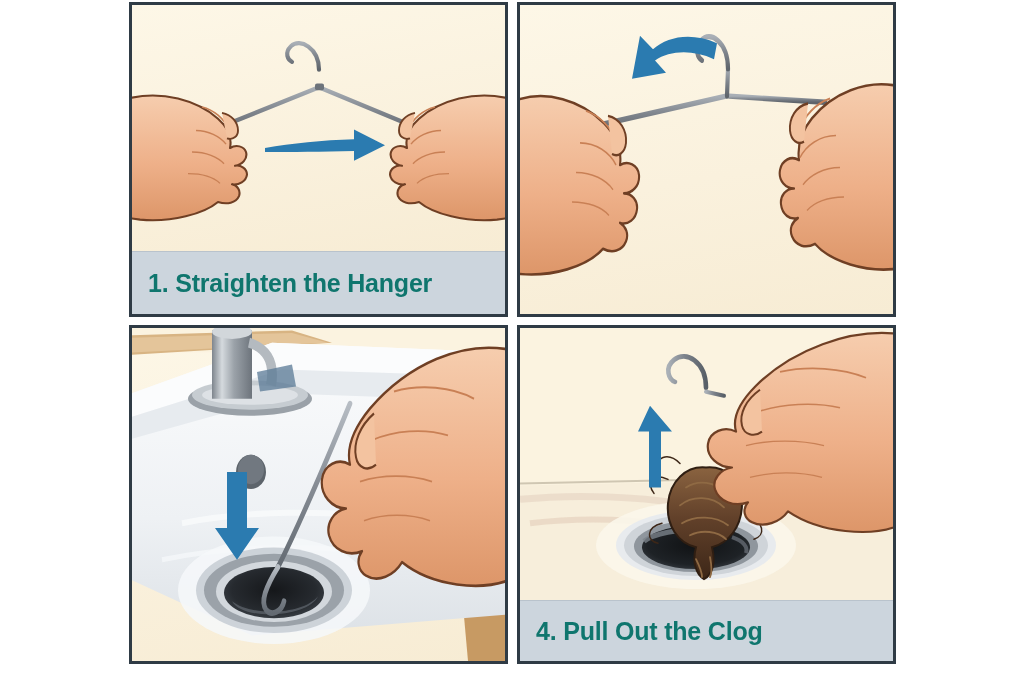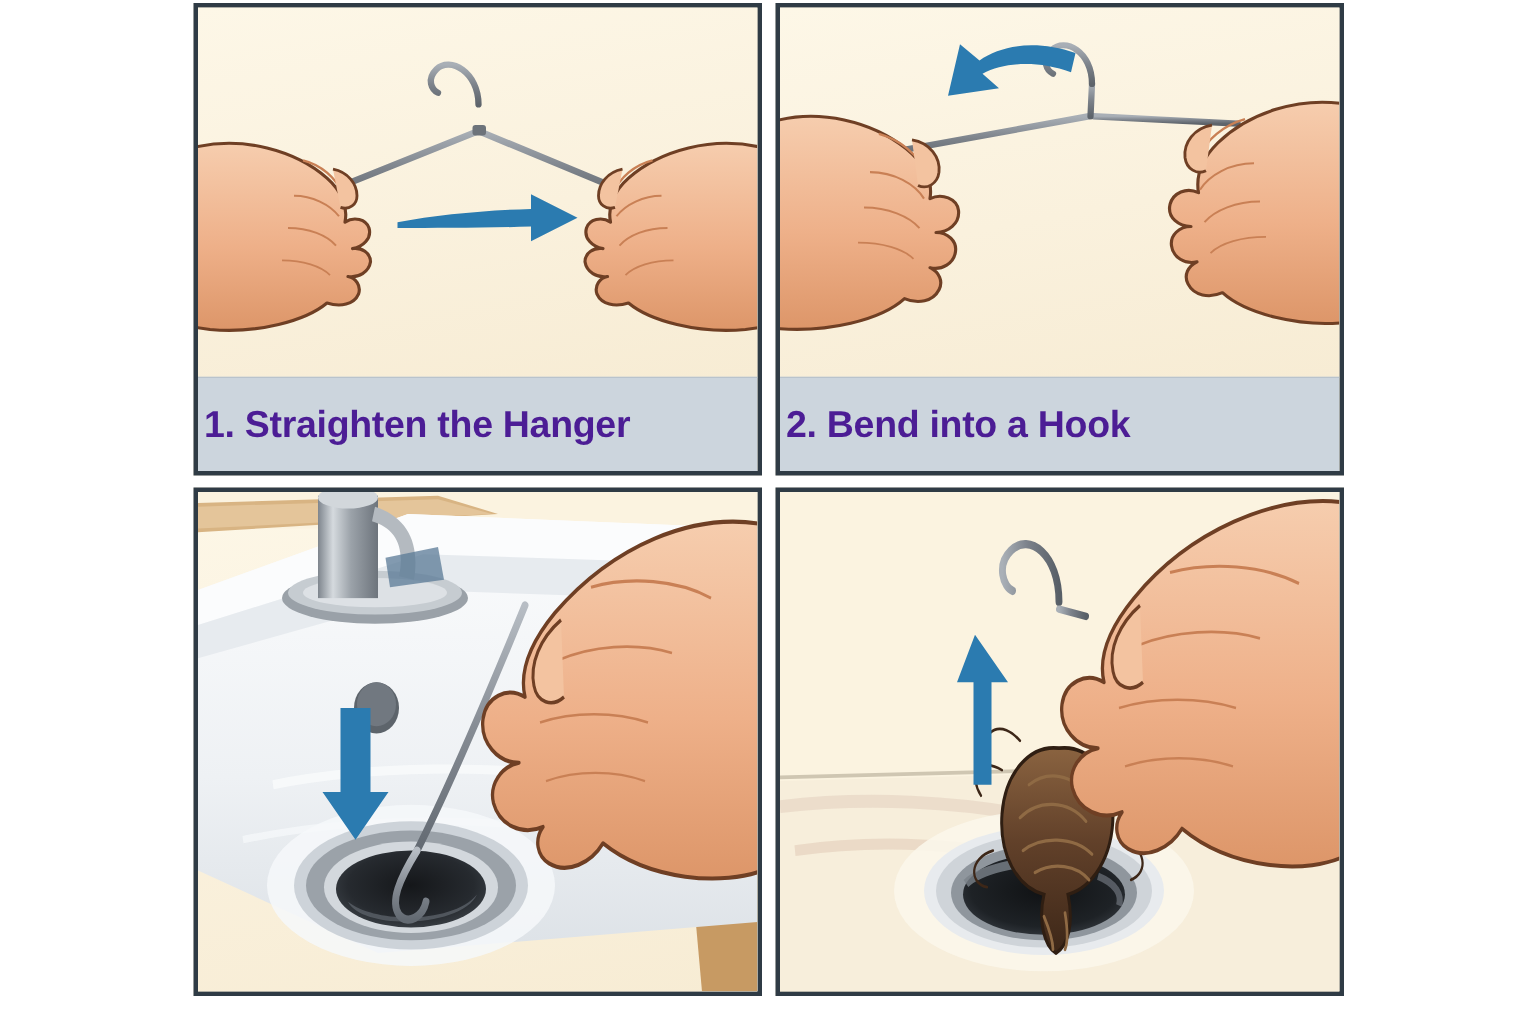--- a/index.html
+++ b/index.html
@@ -50,27 +50,27 @@
     position: relative;
     flex: 1 1 auto;
     overflow: hidden;
     background: linear-gradient(170deg, #fdf7e7 0%, #faf1dd 55%, #f7ecd4 100%);
   }
 
   .caption {
     flex: 0 0 auto;
     background: #ccd5dd;
     border-top: 1px solid #b9c3cc;
-    color: #4c1d95;
+    color: #0f766e;
     font-size: 25px;
     font-weight: bold;
     letter-spacing: -0.2px;
     display: flex;
     align-items: center;
-    padding-left: 4px;
+    padding-left: 16px;
   }
   .panel.row1 .caption { height: 62px; }
   .panel.row2 .caption { height: 60px; }
 
   .scene svg {
     position: absolute;
     inset: 0;
     width: 100%;
     height: 100%;
     display: block;
@@ -193,21 +193,20 @@
             <path d="M324 156 C308 156 294 160 287 167" fill="none" stroke="#c98055" stroke-width="1.2"></path>
             <path d="M288 80 C276 82 269 92 270 102 C271 110 278 114 284 111" fill="#f3c3a0" stroke="#6f3f24" stroke-width="1.9"></path>
           </g>
 
           <g>
             <path d="M197 31 C172 22 148 25 133 36 L120 25 L112 60 L146 55 L135 45
                      C150 37 172 36 194 44 Z" fill="#2b7bb0"></path>
           </g>
         </svg>
       </div>
-      <div class="caption">2. Bend into a Hook</div>
     </div>
 
     <div class="panel row2">
       <div class="scene">
         <svg viewBox="0 0 373 273" preserveAspectRatio="none">
           <defs>
             <linearGradient id="skin3" x1="0" y1="0" x2="0" y2="1">
               <stop offset="0%" stop-color="#f6cdae"></stop>
               <stop offset="55%" stop-color="#eeb089"></stop>
               <stop offset="100%" stop-color="#dd9669"></stop>
@@ -382,16 +381,17 @@
             <path d="M226 118 C250 112 280 112 304 118" fill="none" stroke="#c98055" stroke-width="1.4"></path>
             <path d="M230 150 C252 144 280 144 302 150" fill="none" stroke="#c98055" stroke-width="1.3"></path>
             <path d="M240 62 C226 72 219 86 222 98 C224 107 234 110 242 104" fill="#f3c3a0" stroke="#6f3f24" stroke-width="2"></path>
           </g>
 
           <g>
             <path d="M118 104 L130 78 L152 104 L141 104 L141 160 L129 160 L129 104 Z" fill="#2b7bb0"></path>
           </g>
         </svg>
       </div>
+      <div class="caption">4. Pull Out the Clog</div>
     </div>
 
   </div>
 </div>
 
 </body></html>

